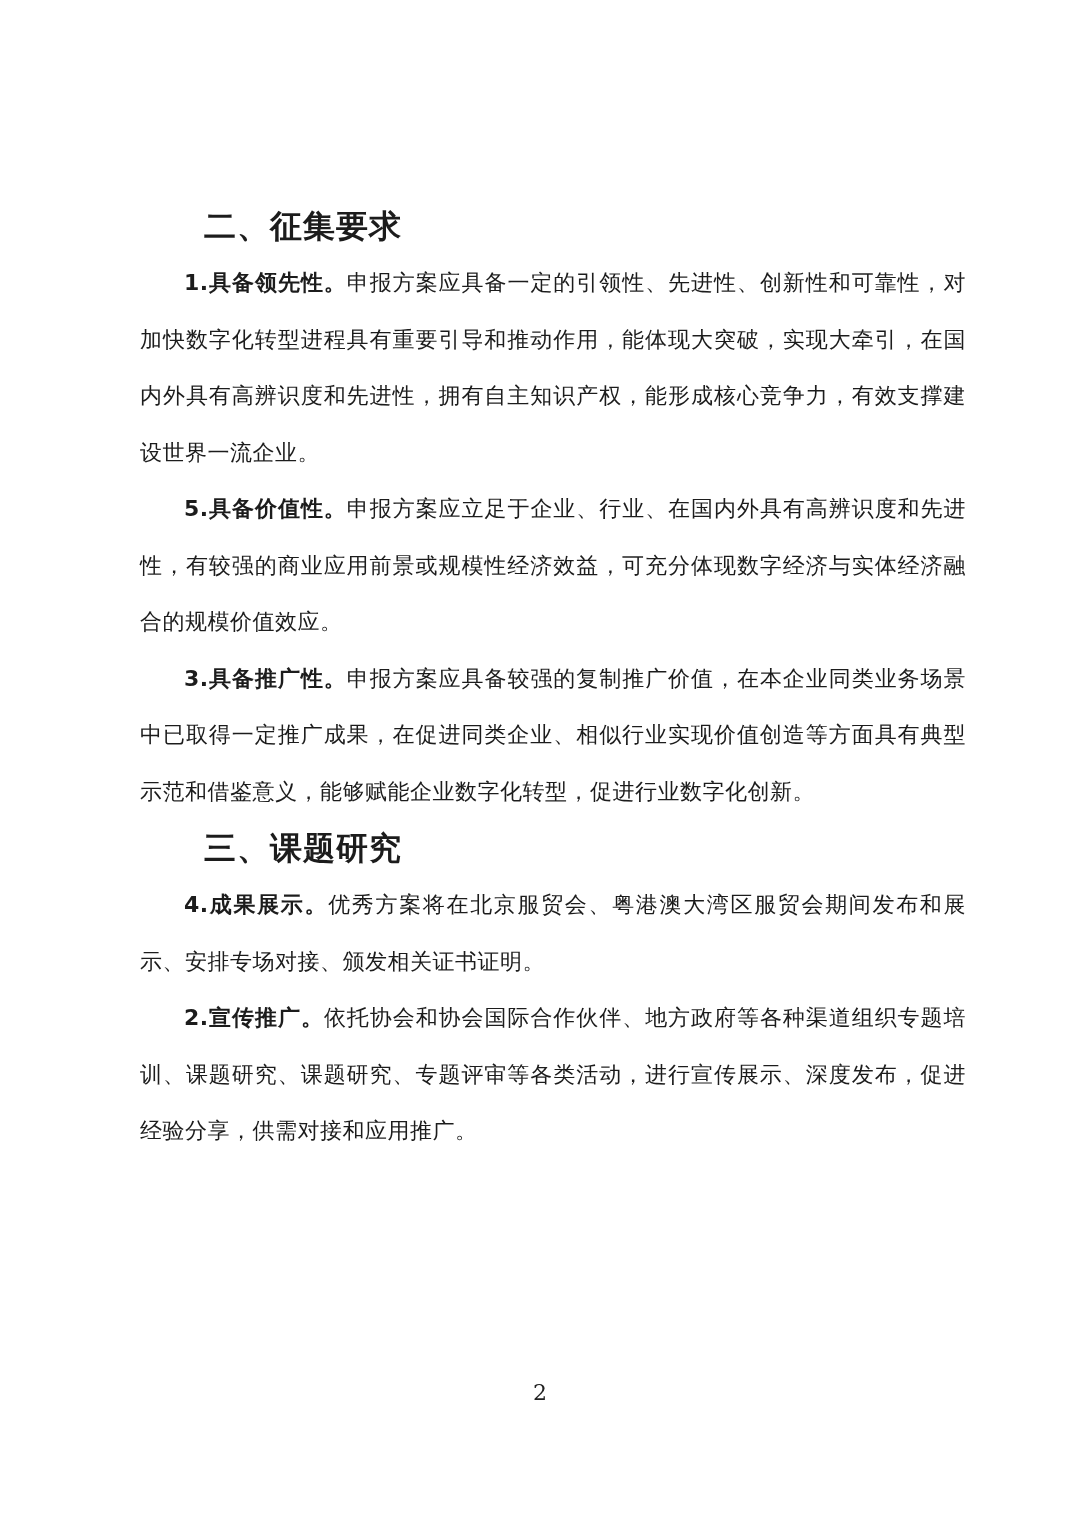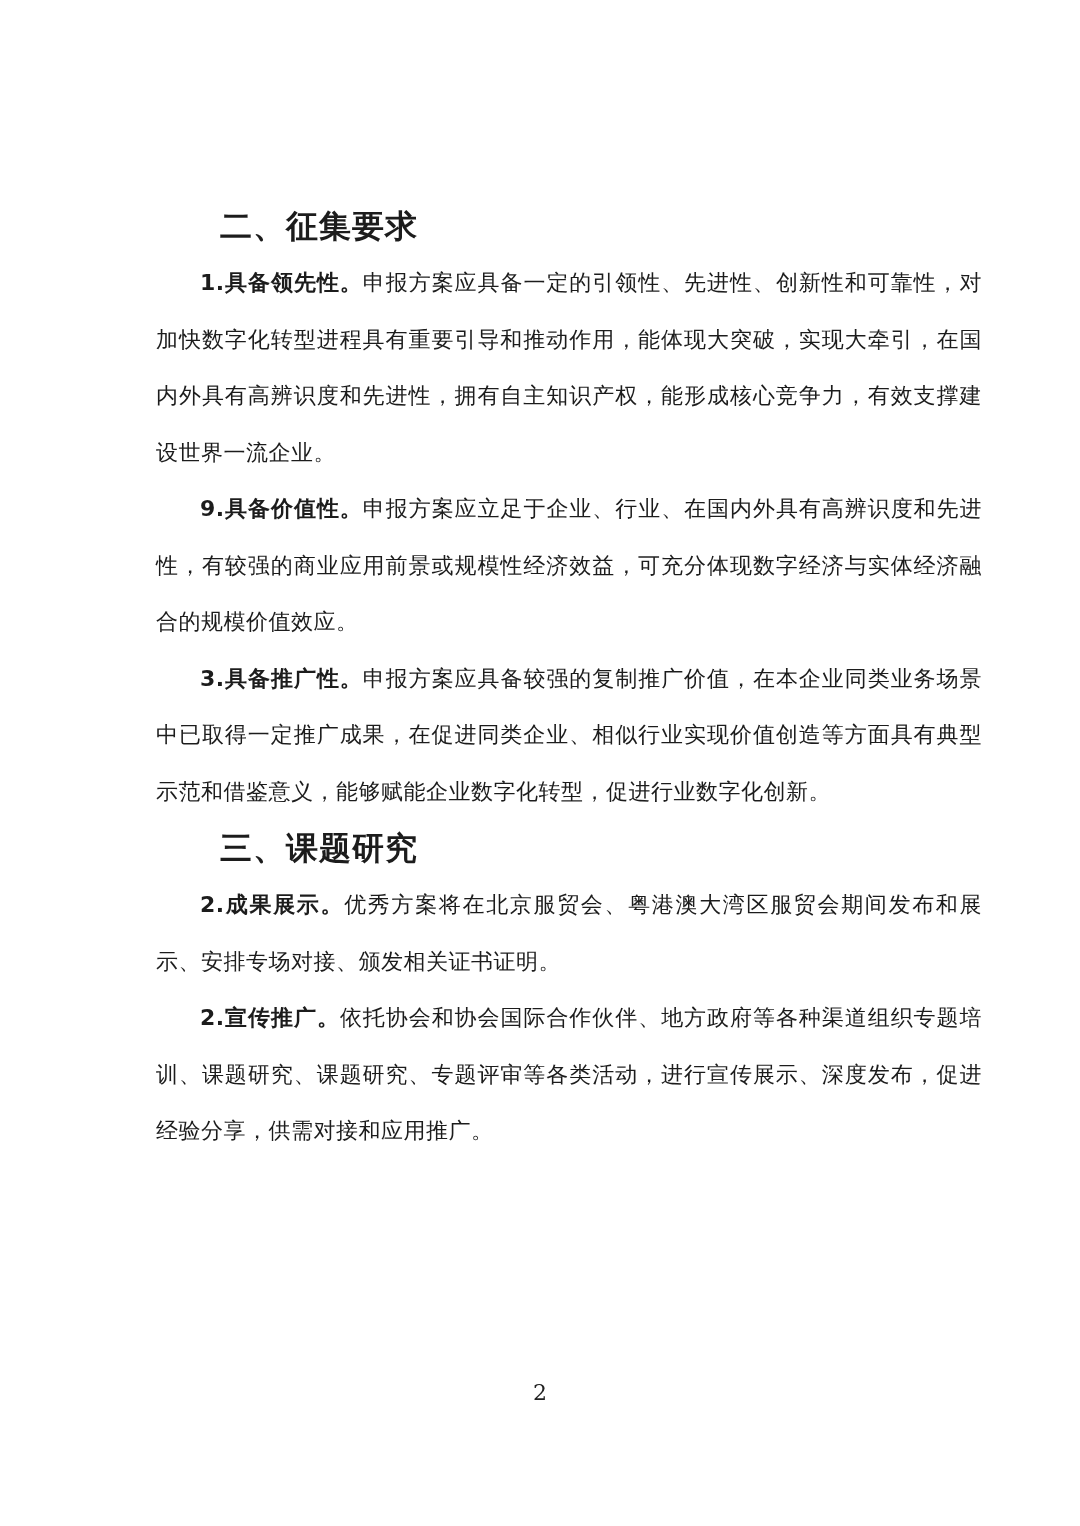--- a/index.html
+++ b/index.html
@@ -12,21 +12,21 @@
     width: 1080px;
     height: 1526px;
     margin: 0 auto;
     background: #ffffff;
     overflow: hidden;
     font-family: "DejaVu Serif", "Liberation Serif", serif;
     color: #1c1c1c;
   }
   .doc-body {
     position: absolute;
-    left: 156px;
+    left: 140px;
     top: 198px;
     width: 826px;
   }
   .section-heading {
     font-size: 32px;
     font-weight: 700;
     line-height: 57px;
     text-indent: 2em;
     letter-spacing: 1px;
     font-family: "DejaVu Sans", "Liberation Sans", sans-serif;
@@ -57,26 +57,26 @@
 </head>
 <body>
 
 <div class="page">
   <div class="doc-body">
 
     <div class="section-heading">二、征集要求</div>
 
     <p class="para"><span class="para-lead">1.具备领先性。</span><span>申报方案应具备一定的引领性、先进性、创新性和可靠性，对加快数字化转型进程具有重要引导和推动作用，能体现大突破，实现大牵引，在国内外具有高辨识度和先进性，拥有自主知识产权，能形成核心竞争力，有效支撑建设世界一流企业。</span></p>
 
-    <p class="para"><span class="para-lead">9.具备价值性。</span><span>申报方案应立足于企业、行业、在国内外具有高辨识度和先进性，有较强的商业应用前景或规模性经济效益，可充分体现数字经济与实体经济融合的规模价值效应。</span></p>
+    <p class="para"><span class="para-lead">5.具备价值性。</span><span>申报方案应立足于企业、行业、在国内外具有高辨识度和先进性，有较强的商业应用前景或规模性经济效益，可充分体现数字经济与实体经济融合的规模价值效应。</span></p>
 
     <p class="para"><span class="para-lead">3.具备推广性。</span><span>申报方案应具备较强的复制推广价值，在本企业同类业务场景中已取得一定推广成果，在促进同类企业、相似行业实现价值创造等方面具有典型示范和借鉴意义，能够赋能企业数字化转型，促进行业数字化创新。</span></p>
 
     <div class="section-heading">三、课题研究</div>
 
-    <p class="para"><span class="para-lead">2.成果展示。</span><span>优秀方案将在北京服贸会、粤港澳大湾区服贸会期间发布和展示、安排专场对接、颁发相关证书证明。</span></p>
+    <p class="para"><span class="para-lead">4.成果展示。</span><span>优秀方案将在北京服贸会、粤港澳大湾区服贸会期间发布和展示、安排专场对接、颁发相关证书证明。</span></p>
 
     <p class="para"><span class="para-lead">2.宣传推广。</span><span>依托协会和协会国际合作伙伴、地方政府等各种渠道组织专题培训、课题研究、课题研究、专题评审等各类活动，进行宣传展示、深度发布，促进经验分享，供需对接和应用推广。</span></p>
 
   </div>
 
   <div class="page-number">2</div>
 </div>
 
 </body></html>

